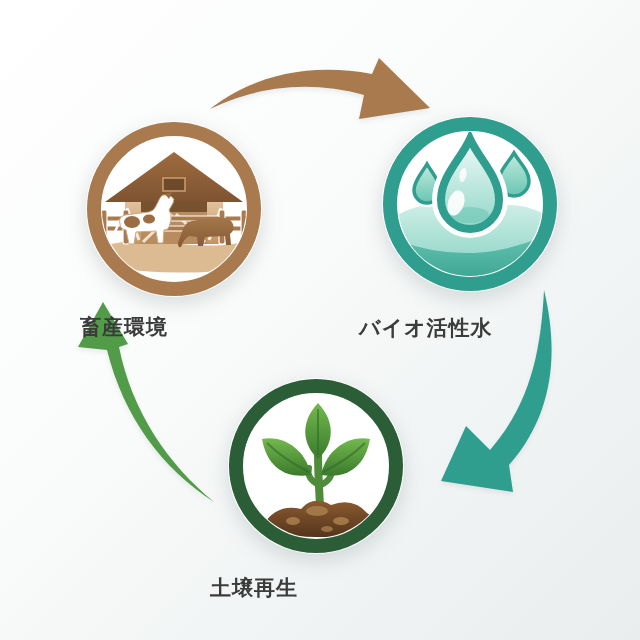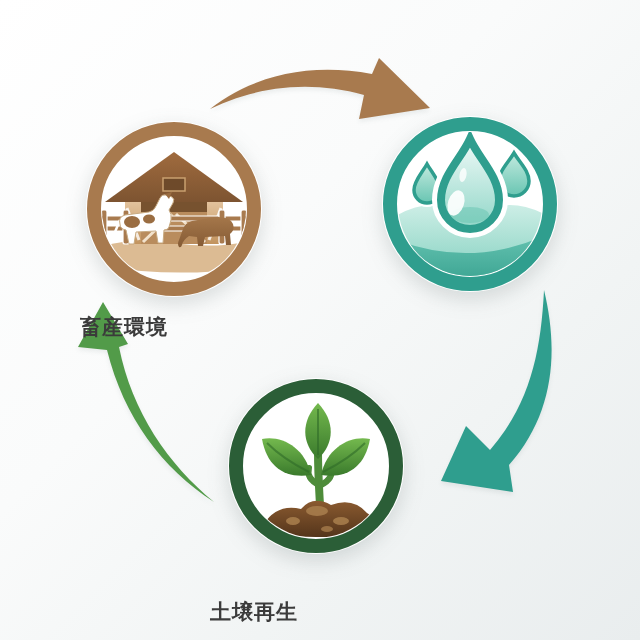--- a/index.html
+++ b/index.html
@@ -166,15 +166,16 @@
         <path d="M42,154 Q56,132 80,138 Q92,124 110,134 Q132,126 146,142 Q156,148 152,158 Q140,166 95,166 Q52,166 42,154 Z" fill="url(#plant-soil)"></path>
         <ellipse cx="96" cy="140" rx="11" ry="5" fill="#a67c4b" opacity="0.9"></ellipse>
         <ellipse cx="120" cy="150" rx="8" ry="4" fill="#a67c4b" opacity="0.9"></ellipse>
         <ellipse cx="72" cy="150" rx="7" ry="4" fill="#a67c4b" opacity="0.9"></ellipse>
         <ellipse cx="106" cy="158" rx="6" ry="3" fill="#a67c4b" opacity="0.8"></ellipse>
       </g>
     </svg>
   </div>
 
   <div class="node-label" style="left:80px;top:313px;">畜産環境</div>
-  <div class="node-label" style="left:210px;top:574px;margin-top:24px;">土壌再生</div>
+  <div class="node-label" style="left:359px;top:314px;">バイオ活性水</div>
+  <div class="node-label" style="left:210px;top:574px;">土壌再生</div>
 
 </div>
 
 </body></html>

